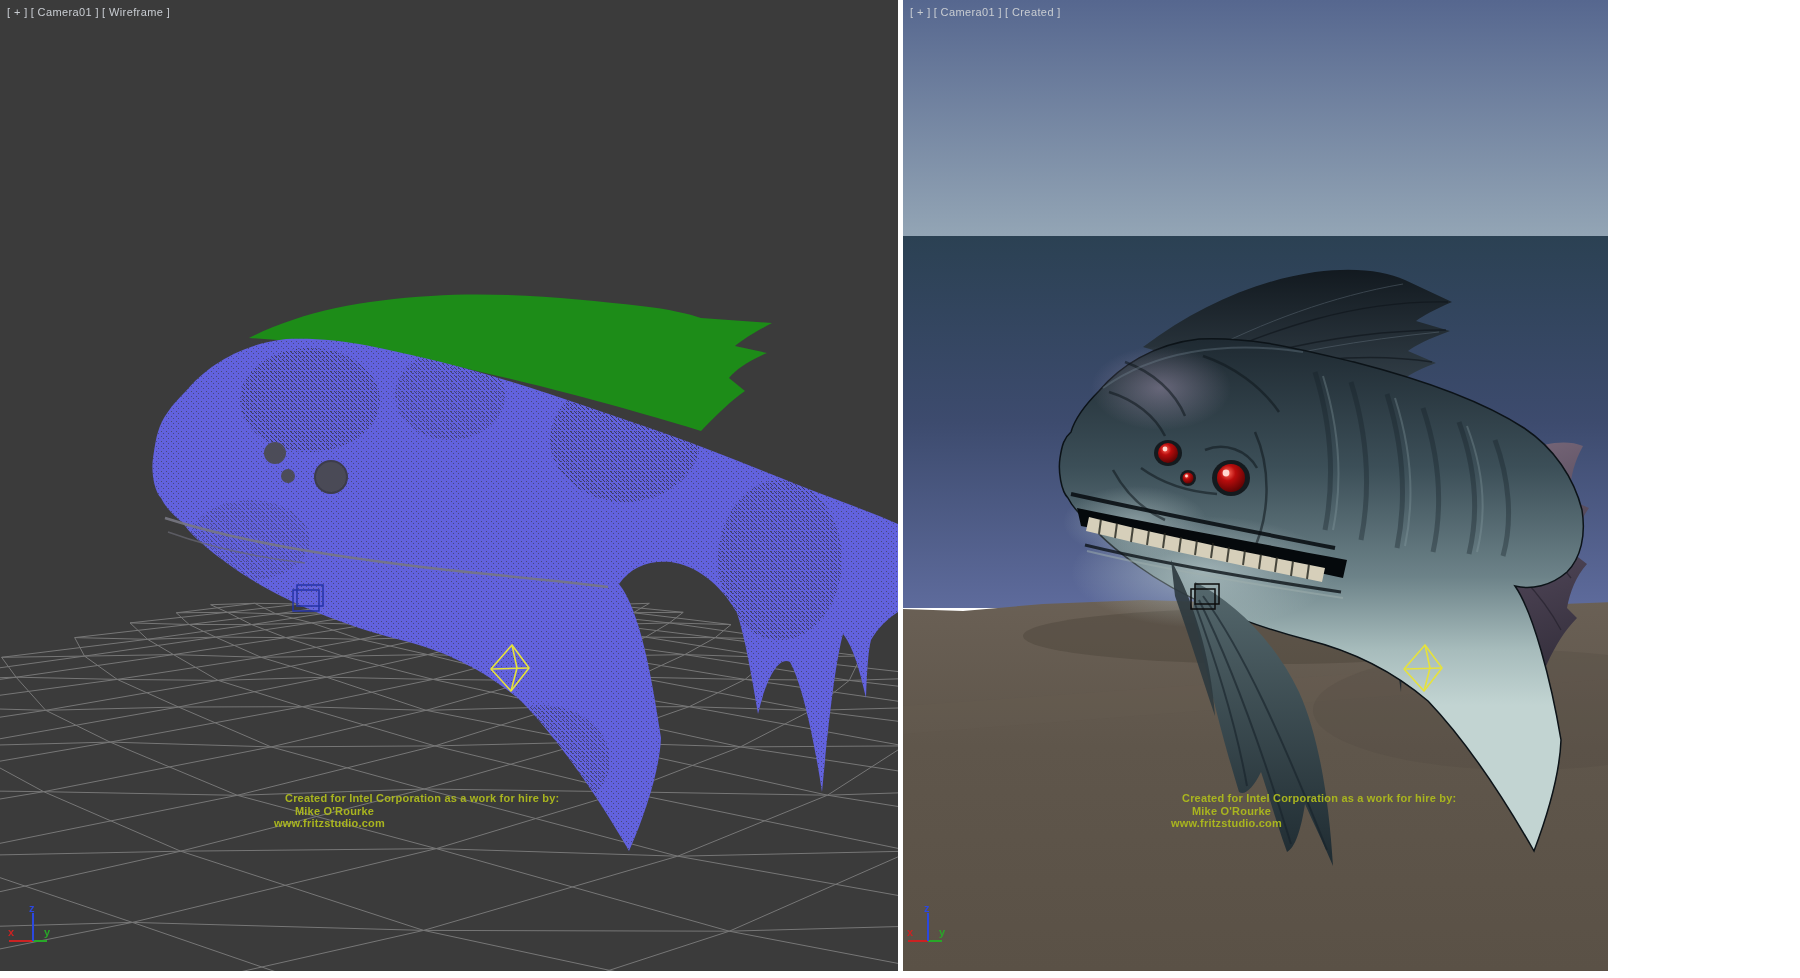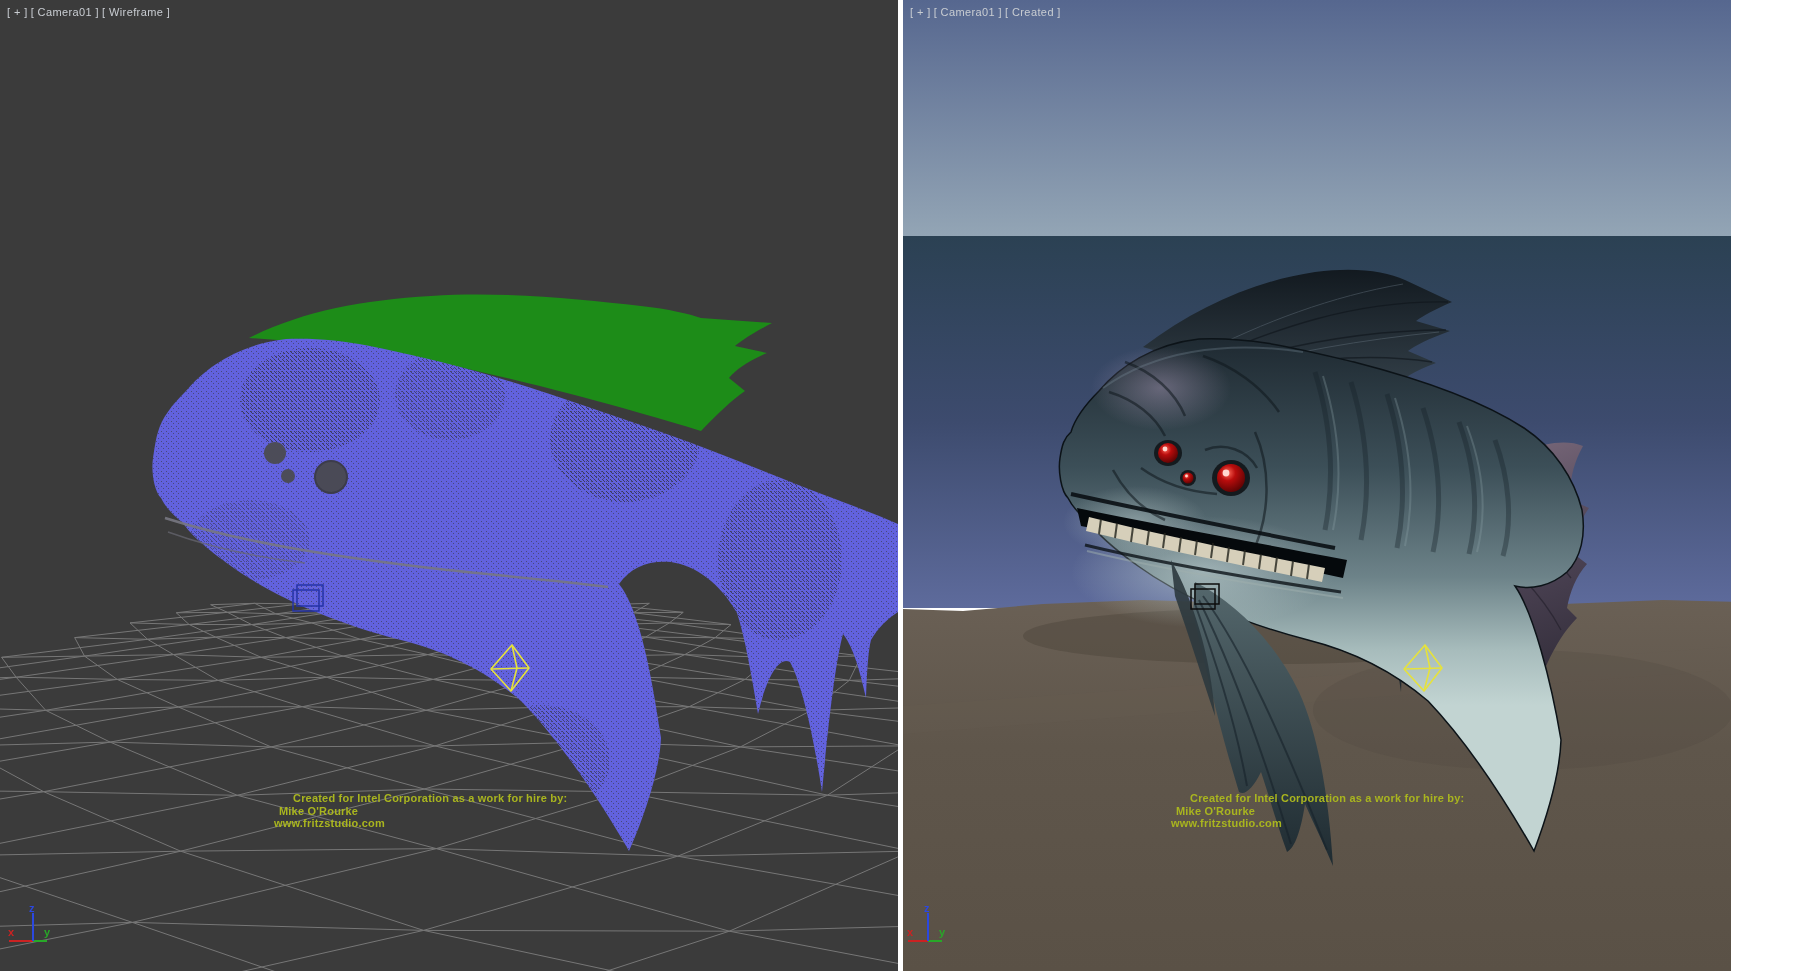--- a/index.html
+++ b/index.html
@@ -1,29 +1,29 @@
 <!DOCTYPE html>
 <html style="--c-viewport-bg: #3b3b3b; --c-grid-line: #7d7d7d; --c-label-text: #c9cdd2; --c-selection-blue: #6262de; --c-fin-green: #1d8c18; --c-helper-yellow: #e6e23c; --c-helper-box-blue: #2433a8; --c-helper-box-black: #0d0d0d; --c-credit-text: #a9b51f; --c-sky-top: #56678f; --c-sky-horizon: #93a5b5; --c-sea-top: #2b4153; --c-sea-mid: #3d4b6e; --c-sea-bottom: #5e6b9c; --c-sand: #5d5449; --c-eye-red: #b80c0c; --c-axis-x: #cc2222; --c-axis-y: #28a828; --c-axis-z: #2b48e0;"><head>
 <meta charset="utf-8">
 <style>
   html,body{margin:0;padding:0;background:#ffffff;}
-  .stage{position:relative;width:1731px;height:978px;background:#ffffff;overflow:hidden;
+  .stage{position:relative;width:1608px;height:978px;background:#ffffff;overflow:hidden;
          font-family:"Liberation Sans",sans-serif;}
   .viewport{position:absolute;top:0;height:971px;overflow:hidden;}
   .viewport.left{left:0;width:898px;background:var(--c-viewport-bg,#3b3b3b);}
   .viewport.right{left:903px;width:897px;}
   .viewport svg.scene{position:absolute;left:0;top:0;}
   .vp-label{position:absolute;left:7px;top:6px;z-index:5;font-size:11px;letter-spacing:.4px;
             color:var(--c-label-text,#c9cdd2);user-select:none;white-space:nowrap;}
   .vp-label span{margin-right:3px;cursor:pointer;}
   .credit{position:absolute;z-index:4;font-size:11px;font-weight:bold;line-height:13px;
           color:var(--c-credit-text,#a9b51f);letter-spacing:.2px;white-space:nowrap;
           transform:scaleY(.95);}
-  .credit .l1{margin-left:15px;}
-  .credit .l2{margin-left:1px;}
+  .credit .l1{margin-left:7px;}
+  .credit .l2{margin-left:17px;}
   .credit .l3{margin-left:-4px;}
   .viewport.left .credit{left:278px;top:792px;}
   .viewport.right .credit{left:272px;top:792px;}
   .tripod{position:absolute;left:0;bottom:18px;z-index:5;}
   .tripod text{font-size:11px;font-weight:bold;font-family:"Liberation Sans",sans-serif;}
 </style>
 </head>
 <body>
 
 <div class="stage">

